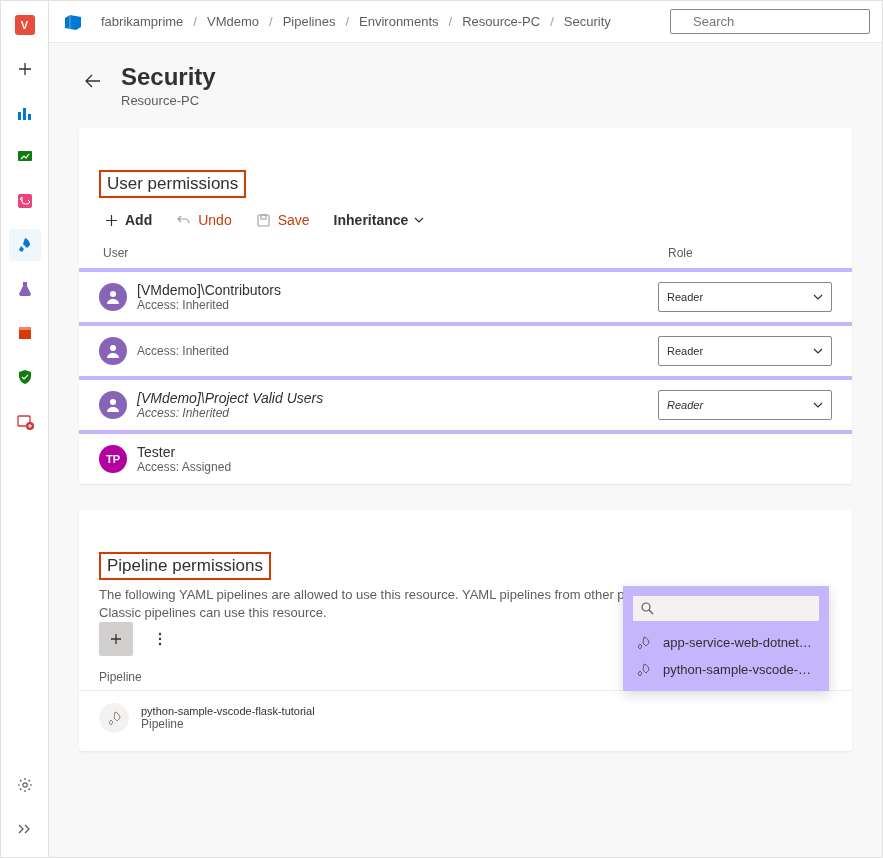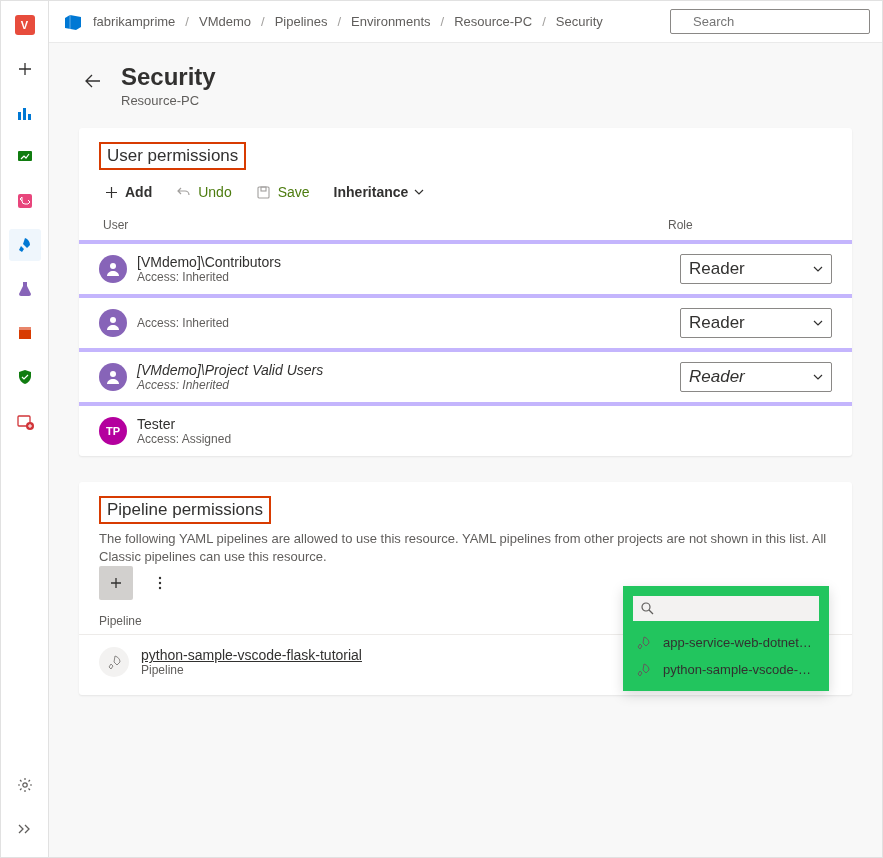--- a/index.html
+++ b/index.html
@@ -37,21 +37,21 @@
   cursor: pointer;
 }
 .sidebar-icon.active { background: #eff6fc; }
 .sidebar-tile { width: 20px; height: 20px; border-radius: 3px; }
 .sidebar-spacer { flex: 1; }
 .main { flex: 1; display: flex; flex-direction: column; overflow: auto; }
 .topbar {
   display: flex;
   align-items: center;
   padding: 8px 12px;
-  gap: 8px;
+  gap: 16px;
   background: #fff;
   border-bottom: 1px solid #eaeaea;
 }
 .logo-icon { width: 24px; height: 24px; display:flex;align-items:center;justify-content:center; }
 .breadcrumb {
   display: flex;
   align-items: center;
   gap: 10px;
   color: #605e5c;
   font-size: 13px;
@@ -84,79 +84,80 @@
   background: #fff;
   border-radius: 3px;
   box-shadow: 0 1px 2px rgba(0,0,0,0.08);
   margin-bottom: 26px;
 }
 .card-inner { padding: 14px 20px 0 20px; }
 .section-title {
   font-size: 17px;
   font-weight: 400;
   padding: 2px 6px;
+  margin-top: 28px;
 }
 .hl { border: 2px solid #d83b01; display: inline-block; }
 .section-desc { font-size: 13px; color: #605e5c; margin-top: 6px; line-height: 1.4; }
 .toolbar { display: flex; align-items: center; gap: 24px; padding: 14px 4px 10px 4px; }
 .tb-btn { display: flex; align-items: center; gap: 6px; font-size: 14px; cursor: pointer; }
-.tb-btn.disabled { color: #4d7c0f; }
+.tb-btn.disabled { color: #c2410c; }
 .tb-btn .ic { width: 16px; height: 16px; display:flex;align-items:center;justify-content:center; }
 .col-row { display: flex; padding: 8px 4px; font-size: 12px; color: #605e5c; }
 .col-user { flex: 1; }
 .col-role { width: 160px; }
 .perm-row {
   display: flex;
   align-items: center;
   padding: 10px 4px;
   border-top: 4px solid #c4b5fd;
   justify-content: space-between;
 }
 .perm-row:last-child { border-bottom: none; padding-bottom: 14px; }
 .avatar { width: 28px; height: 28px; border-radius: 50%; display:flex;align-items:center;justify-content:center; font-size:11px; font-weight:600; color:#fff; margin-right: 10px;}
 .avatar.grp { background: #8764b8; }
 .avatar.usr { background: #b4009e; }
 .perm-info { flex: 1; }
 .perm-name { font-size: 14px; color: #323130; }
 .perm-access { font-size: 12px; color: #605e5c; }
 .role-select {
-  width: 152px;
+  width: 174px;
   height: 30px;
   border: 1px solid #8a8886;
   border-radius: 2px;
   display: flex;
   align-items: center;
   justify-content: space-between;
   padding: 0 8px;
-  font-size: 17px;
+  font-size: 11px;
   cursor: pointer;
   background: #fff;
 }
 .role-select.dis { color: #a19f9d; border-color: #c8c6c4; background:#faf9f8; }
 .card-flex-header { display:flex; align-items:flex-start; padding: 14px 20px 6px 20px; flex-direction: column; }
 .card-flex-header .left { flex:1; }
 .card-actions { display:flex; gap:10px; }
 .sq-btn {
   width: 34px; height: 34px;
   display:flex; align-items:center; justify-content:center;
   cursor:pointer;
   border-radius:2px;
 }
 .sq-btn.primary { background:#d2d0ce; }
 .pipeline-header { font-size:12px; color:#605e5c; padding: 8px 20px 6px; }
 .pipe-row { display:flex; align-items:center; padding: 12px 20px 18px; border-top:1px solid #edebe9; }
 .pipe-icon { width:30px; height:30px; border-radius:50%; background:#f3f2f1; display:flex;align-items:center;justify-content:center; margin-right:12px; color:#8a8886;}
-.pipe-name { font-size:14px;text-decoration:underline; }
+.pipe-name { font-size:11px; }
 .pipe-sub { font-size:12px; color:#605e5c; }
 .popup {
   position: absolute;
   right: 54px;
   top: 586px;
   width: 206px;
-  background: #22c55e;
+  background: #c4b5fd;
   box-shadow: 0 4px 12px rgba(0,0,0,0.15);
   padding: 10px 10px 8px;
 }
 .popup-search {
   background: #f3f2f1;
   padding: 6px 8px;
   display:flex; align-items:center; gap:6px;
   margin-bottom: 8px;
 }
 .popup-item { display:flex; align-items:center; gap:10px; padding: 6px 4px; font-size:13px; cursor:pointer; white-space:nowrap; overflow:hidden; text-overflow:ellipsis; }

